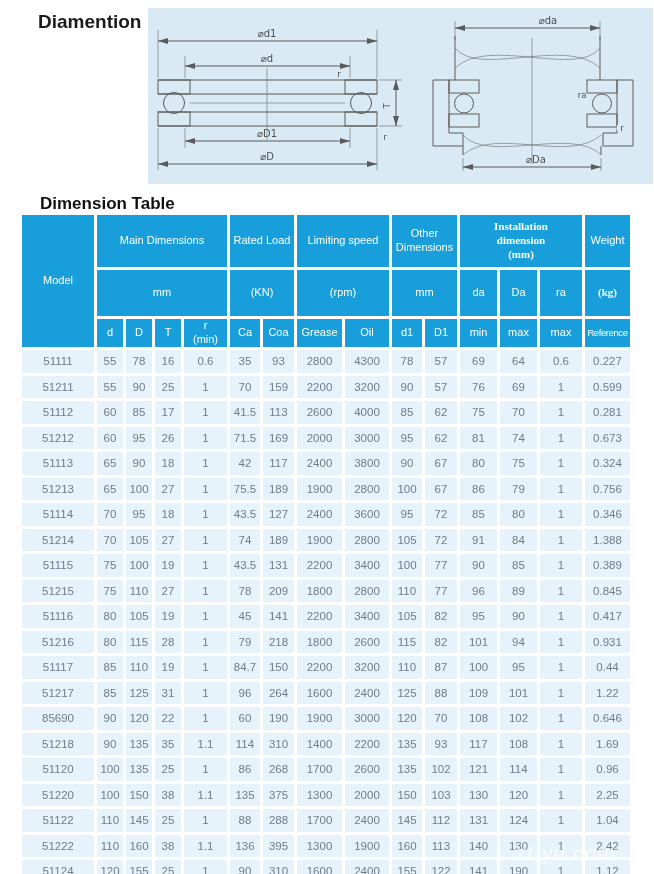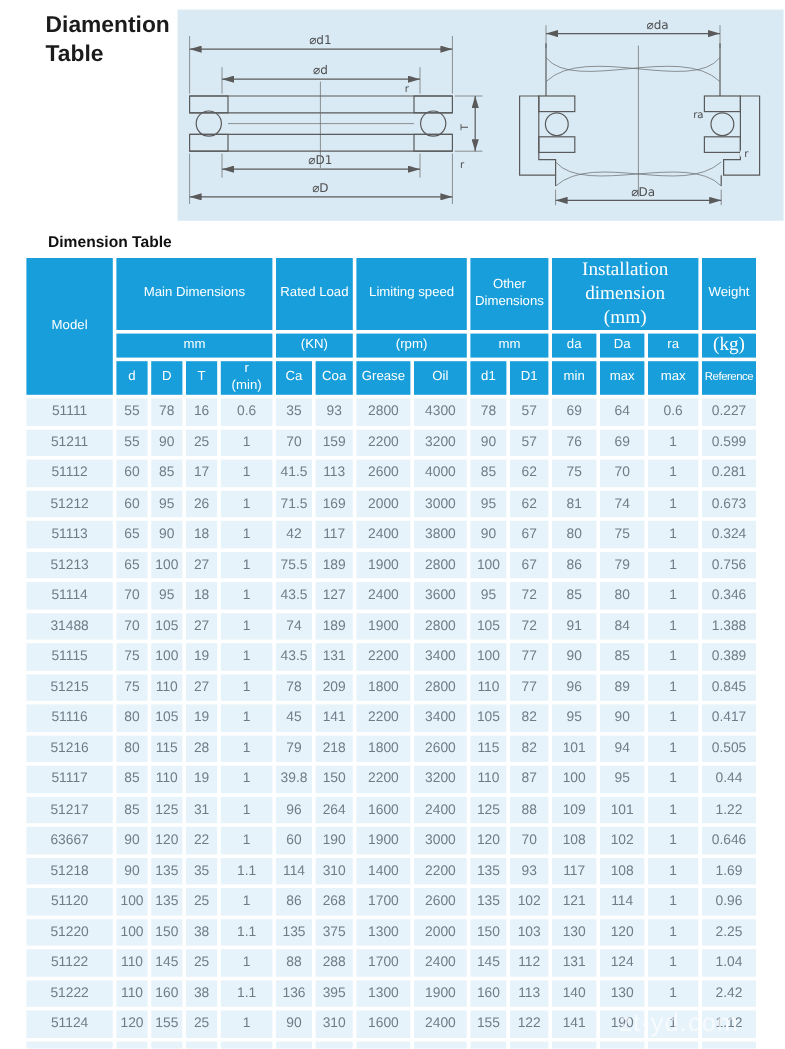--- a/index.html
+++ b/index.html
@@ -10,46 +10,45 @@
   .page-title{position:absolute;left:38px;top:10px;font-size:19px;line-height:24px;
               font-weight:bold;color:#1b1b1b;}
   .diagram-panel{position:absolute;left:148px;top:8px;width:505px;height:176px;background:#d9eaf5;}
   .diagram-panel svg{display:block;}
   .dg-line{stroke:#5a5a5a;stroke-width:1;fill:none;}
   .dg-thin{stroke:#6a6a6a;stroke-width:0.6;fill:none;}
   .dg-text{fill:#4f4f4f;font-size:10px;font-family:"DejaVu Sans",sans-serif;}
   .dg-text-sm{fill:#4f4f4f;font-size:8.5px;font-family:"DejaVu Sans",sans-serif;}
 
   
-  .section-heading{position:absolute;left:40px;top:194px;font-size:13px;font-weight:bold;color:#111;}
+  .section-heading{position:absolute;left:40px;top:194px;font-size:17px;font-weight:bold;color:#111;}
   table.dim-table{position:absolute;left:19px;top:212px;border-collapse:separate;border-spacing:3px;
                   table-layout:fixed;}
   .dim-table th{background:#189fdb;color:#fff;font-weight:normal;font-size:11px;line-height:1.25;
                 text-align:center;vertical-align:middle;white-space:pre-line;padding:0 1px;overflow:hidden;}
   .dim-table tr.hr1 th{height:52px;}
-  .dim-table tr.hr2 th{height:20px;}
+  .dim-table tr.hr2 th{height:46px;}
   .dim-table tr.hr3 th{height:28px;}
-  .dim-table th.serif{font-family:"Liberation Serif",serif;font-size:16px;}
+  .dim-table th.serif{font-family:"Liberation Serif",serif;font-size:11px;font-weight:bold;}
   .dim-table th.nowrap{white-space:nowrap;text-align:center;}
   .dim-table th.cond{font-size:9.5px;letter-spacing:-0.4px;white-space:nowrap;}
   .dim-table td{background:#e7f3fb;color:#6f7c88;font-size:11.5px;text-align:center;
                 vertical-align:middle;height:22.5px;padding:0;overflow:hidden;white-space:nowrap;}
   .dim-table td.partial{height:18px;}
 
   .watermark{position:absolute;left:516px;top:841px;z-index:5;font-size:21px;font-weight:normal;
              letter-spacing:1px;color:rgba(255,255,255,0.65);pointer-events:none;white-space:nowrap;}
 </style>
 </head>
 <body>
 
 <div class="page">
 
   <div class="page-title">
     <div>Diamention</div>
-    <div>Table</div>
   </div>
 
   <div class="diagram-panel">
     <svg width="505" height="176" viewBox="0 0 505 176">
       <defs>
         <pattern id="hA" patternUnits="userSpaceOnUse" width="5" height="5">
           <path d="M0,5 L5,0" stroke="#6a6a6a" stroke-width="0.9"></path>
         </pattern>
         <pattern id="hB" patternUnits="userSpaceOnUse" width="5" height="5">
           <path d="M0,0 L5,5" stroke="#6a6a6a" stroke-width="0.9"></path>
@@ -320,21 +319,21 @@
           <td>2400</td>
           <td>3600</td>
           <td>95</td>
           <td>72</td>
           <td>85</td>
           <td>80</td>
           <td>1</td>
           <td>0.346</td>
         </tr>
         <tr>
-          <td>31488</td>
+          <td>51214</td>
           <td>70</td>
           <td>105</td>
           <td>27</td>
           <td>1</td>
           <td>74</td>
           <td>189</td>
           <td>1900</td>
           <td>2800</td>
           <td>105</td>
           <td>72</td>
@@ -402,29 +401,29 @@
           <td>1</td>
           <td>79</td>
           <td>218</td>
           <td>1800</td>
           <td>2600</td>
           <td>115</td>
           <td>82</td>
           <td>101</td>
           <td>94</td>
           <td>1</td>
-          <td>0.505</td>
+          <td>0.931</td>
         </tr>
         <tr>
           <td>51117</td>
           <td>85</td>
           <td>110</td>
           <td>19</td>
           <td>1</td>
-          <td>39.8</td>
+          <td>84.7</td>
           <td>150</td>
           <td>2200</td>
           <td>3200</td>
           <td>110</td>
           <td>87</td>
           <td>100</td>
           <td>95</td>
           <td>1</td>
           <td>0.44</td>
         </tr>
@@ -439,21 +438,21 @@
           <td>1600</td>
           <td>2400</td>
           <td>125</td>
           <td>88</td>
           <td>109</td>
           <td>101</td>
           <td>1</td>
           <td>1.22</td>
         </tr>
         <tr>
-          <td>63667</td>
+          <td>85690</td>
           <td>90</td>
           <td>120</td>
           <td>22</td>
           <td>1</td>
           <td>60</td>
           <td>190</td>
           <td>1900</td>
           <td>3000</td>
           <td>120</td>
           <td>70</td>

